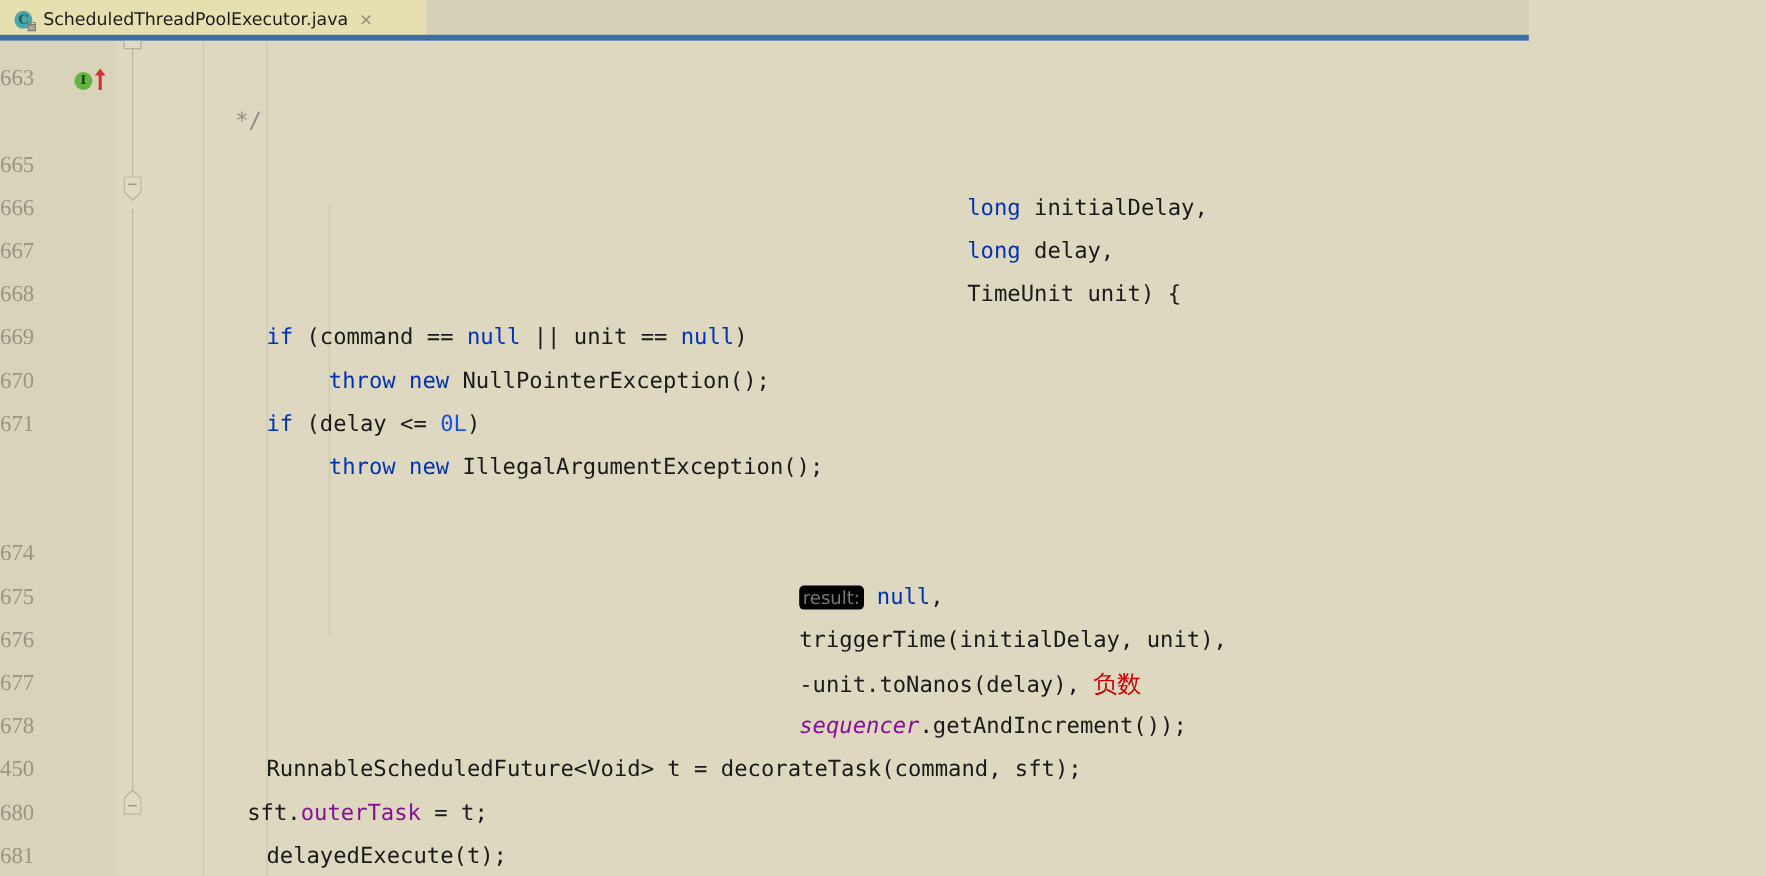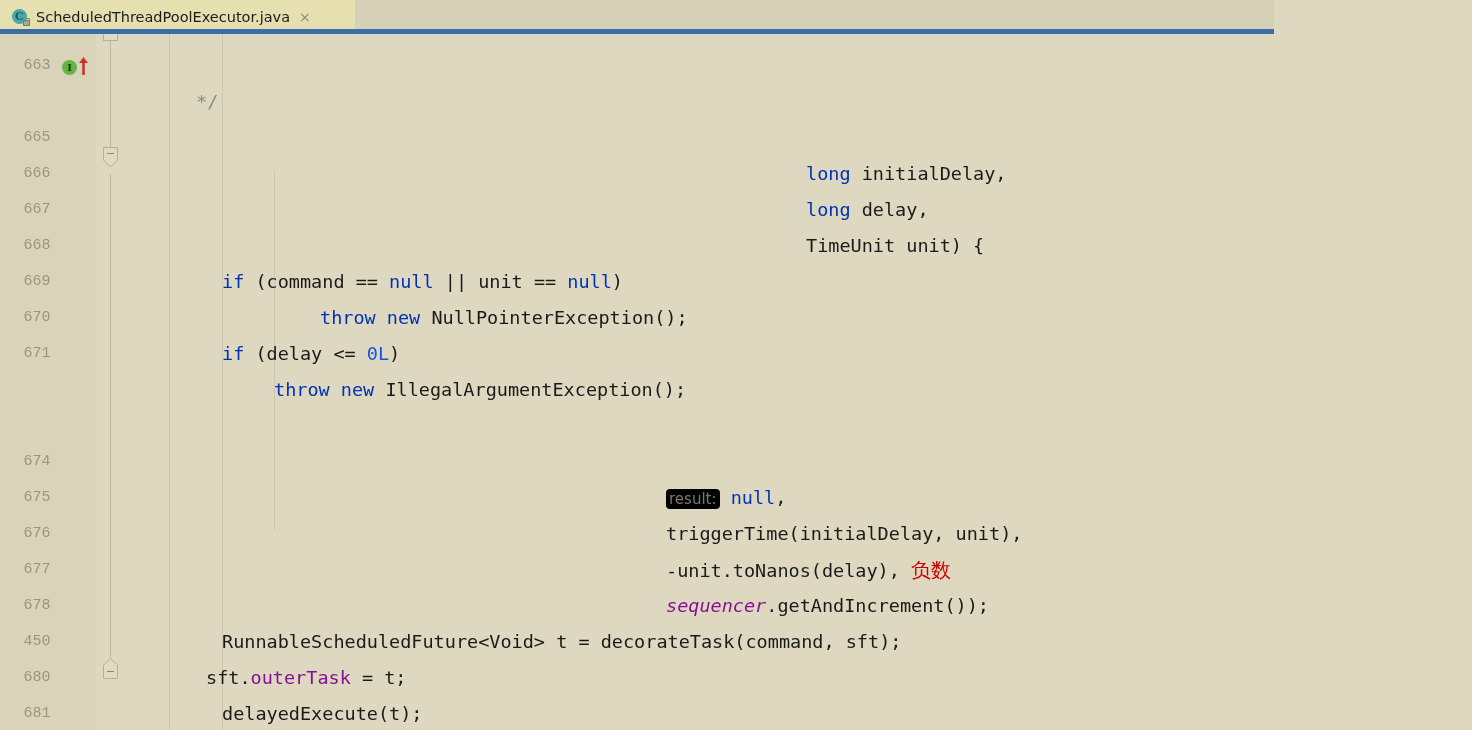--- a/index.html
+++ b/index.html
@@ -122,23 +122,23 @@
     left: 0;
     width: 1472px;
     height: 36px;
     line-height: 36px;
     white-space: pre;
   }
   .lineno {
     position: absolute;
     left: 0;
     width: 74px;
-    text-align: center;
-    font-family: Liberation Mono, monospace;
-    font-size: 15px;
+    text-align: left;
+    font-family: Liberation Serif, serif;
+    font-size: 19px;
     color: #9a9482;
   }
   .code {
     position: absolute;
     left: 122px;
     font-family: "DejaVu Sans Mono", monospace;
     font-size: 18.5px;
     color: #1a1a1a;
     letter-spacing: 0px;
   }
@@ -276,21 +276,21 @@
     <span class="code" style="left:806px;"><span>TimeUnit unit) {</span></span>
   </div>
 
   <div class="line" style="top:158px;">
     <span class="lineno">668</span>
     <span class="code" style="left:222px;"><span class="kw">if</span><span> (command == </span><span class="kw">null</span><span> || unit == </span><span class="kw">null</span><span>)</span></span>
   </div>
 
   <div class="line" style="top:194px;">
     <span class="lineno">669</span>
-    <span class="code" style="left:274px;margin-left:46px;"><span class="kw">throw</span><span> </span><span class="kw">new</span><span> NullPointerException();</span></span>
+    <span class="code" style="left:274px;"><span class="kw">throw</span><span> </span><span class="kw">new</span><span> NullPointerException();</span></span>
   </div>
 
   <div class="line" style="top:230px;">
     <span class="lineno">670</span>
     <span class="code" style="left:222px;"><span class="kw">if</span><span> (delay &lt;= </span><span class="num">0L</span><span>)</span></span>
   </div>
 
   <div class="line" style="top:266px;">
     <span class="lineno">671</span>
     <span class="code" style="left:274px;"><span class="kw">throw</span><span> </span><span class="kw">new</span><span> IllegalArgumentException();</span></span>

